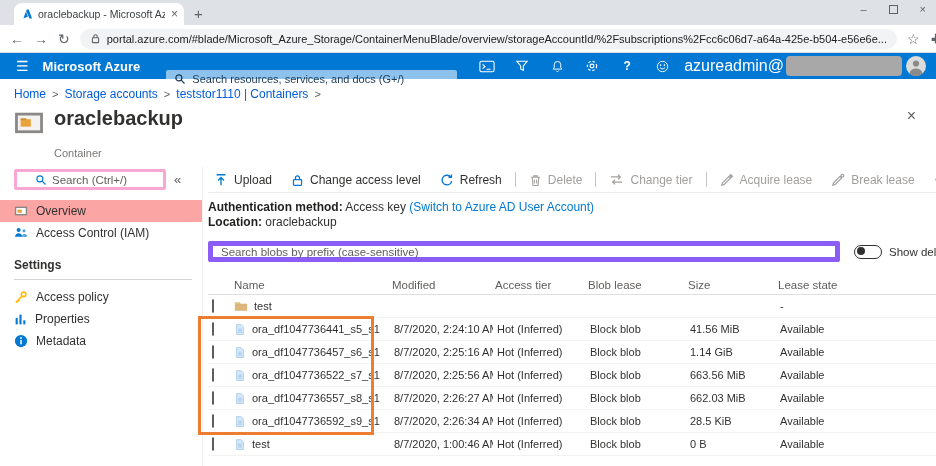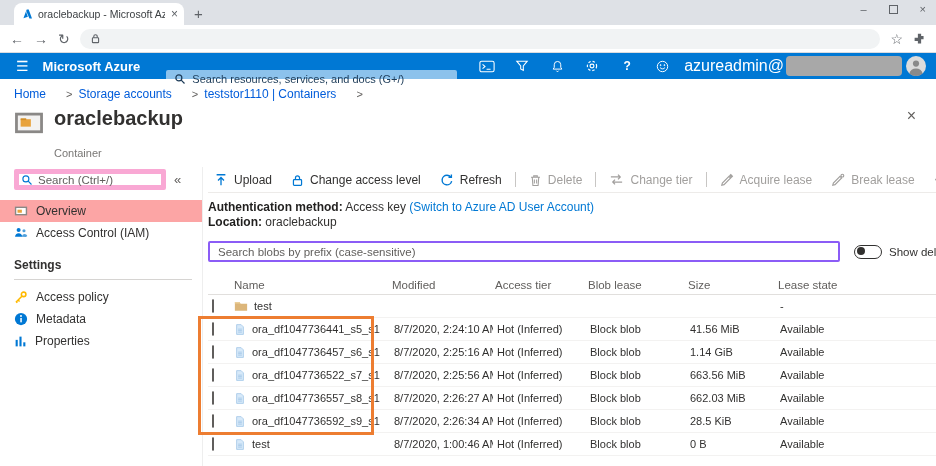--- a/index.html
+++ b/index.html
@@ -28,55 +28,55 @@
   .az-search-text { font-size:11px; color:#1b3a57; }
   .az-icons { display:flex; align-items:center; gap:19px; margin-left:22px; }
   .az-icons .ic { width:16px; height:16px; display:flex; align-items:center; justify-content:center; font-size:12px; }
   .account-wrap { display:flex; align-items:center; margin-left:14px; }
   .account-name { font-size:16px; white-space:nowrap; }
   .redact-block { width:116px; height:20px; background:#a8a8a8; border-radius:4px; margin-left:2px; }
   .topbar-avatar { margin-left:4px; }
 
   
   .breadcrumb { padding:8px 0 0 14px; font-size:12px; display:flex; gap:6px; align-items:center; }
-  .crumb { display:flex; gap:20px; align-items:center; }
+  .crumb { display:flex; gap:6px; align-items:center; }
   .crumb-link { color:#015cda; cursor:pointer; }
   .crumb-sep { color:#605e5c; font-size:11px; }
 
   .page-header { display:flex; align-items:flex-start; padding:6px 0 0 14px; position:relative; }
   .page-title { font-size:20px; font-weight:700; color:#323130; line-height:22px; }
   .page-subtitle { font-size:11px; color:#797775; margin-top:18px; }
   .blade-close { position:absolute; right:20px; top:6px; font-size:16px; color:#605e5c; }
 
   
   .blade { display:flex; margin-top:8px; height:322px; }
   .sidebar { width:203px; border-right:1px solid #eee; padding-top:2px; flex-shrink:0; }
   .sb-search-row { display:flex; align-items:center; padding-left:14px; gap:8px; }
-  .sb-search { flex:0 0 152px; height:21px; border:5px solid #f9a8d4; border-radius:2px; display:flex; align-items:center; padding:0 2px; gap:5px; background:#fff; }
+  .sb-search { flex:0 0 152px; height:21px; border:3px solid #f9a8d4; border-radius:2px; display:flex; align-items:center; padding:0 18px; gap:5px; background:#fff; }
   .sb-search-text { font-size:11.5px; color:#605e5c; white-space:nowrap; }
   .sb-collapse { color:#605e5c; font-size:13px; }
   .sb-nav { margin-top:10px; }
   .sb-item { height:22px; display:flex; align-items:center; gap:8px; padding-left:14px; font-size:12px; color:#323130; cursor:pointer; }
   .sb-item.selected { background:#fca5a5; }
   .sb-section { font-size:12px; font-weight:bold; margin:14px 0 0 14px; }
   .sb-divider { border:none; border-top:1px solid #d6d4d2; margin:7px 10px 6px 14px; }
 
   
   .main { flex:1; padding-left:5px; position:relative; }
   .toolbar { height:26px; display:flex; align-items:center; gap:7px; font-size:12px; border-bottom:1px solid #edebe9; }
   .tb-btn { display:flex; align-items:flex-end; gap:6px; padding:0 6px; color:#323130; cursor:pointer; white-space:nowrap; }
   .tb-btn.disabled { color:#a19f9d; cursor:default; }
   .tb-sep { width:1px; height:15px; background:#c8c6c4; }
 
   .info { margin-top:7px; font-size:12px; line-height:15px; }
   .info b { color:#201f1e; }
   .info .link { color:#0078d4; cursor:pointer; }
 
   .filter-row { margin-top:11px; display:flex; align-items:center; }
-  .blob-search { width:632px; height:21px; border:2px solid #8b5cf6; border-radius:2px; display:flex; align-items:center; padding:0 8px; background:#fff; }
+  .blob-search { width:632px; height:21px; border:5px solid #8b5cf6; border-radius:2px; display:flex; align-items:center; padding:0 8px; background:#fff; }
   .blob-search-text { font-size:11.5px; color:#605e5c; }
   .toggle { margin-left:14px; width:28px; height:14px; border:1.5px solid #323130; border-radius:8px; position:relative; flex-shrink:0; cursor:pointer; }
   .knob { position:absolute; left:2px; top:1.5px; width:8px; height:8px; border-radius:50%; background:#323130; }
   .toggle-label { font-size:11.5px; margin-left:7px; white-space:nowrap; }
 
   
   .grid-row { display:grid; grid-template-columns:24px 158px 103px 93px 100px 90px 113px 1fr; align-items:center; }
   .thead { margin-top:13px; height:20px; font-size:11.5px; color:#605e5c; border-bottom:1px solid #e1dfdd; }
   .thead .hcell { padding-left:2px; }
   .rows { position:relative; }
@@ -115,20 +115,21 @@
   <span class="nav-glyph">←</span>
   <span class="nav-glyph">→</span>
   <span class="nav-glyph">↻</span>
   <div class="url-pill">
     <span class="icon-slot">
         <svg xmlns="http://www.w3.org/2000/svg" viewBox="0 0 16 16" width="11" height="11" fill="none" stroke="#5f6368" stroke-width="1.6">
           <rect x="3.5" y="7" width="9" height="7" rx="1"></rect>
           <path d="M5.5 7V5a2.5 2.5 0 015 0v2"></path>
         </svg>
       </span>
+    <span class="url-text">portal.azure.com/#blade/Microsoft_Azure_Storage/ContainerMenuBlade/overview/storageAccountId/%2Fsubscriptions%2Fcc6c06d7-a64a-425e-b504-e56e6e...</span>
   </div>
   <span class="nav-glyph">☆</span>
   <span class="icon-slot">
       <svg xmlns="http://www.w3.org/2000/svg" viewBox="0 0 16 16" width="13" height="13" fill="#5f6368">
         <path d="M6 2h4v3h3v4h-3v5H6v-3H2V7h4z"></path>
       </svg>
     </span>
 
 </div>
 
@@ -266,37 +267,37 @@
       <span class="icon-slot sb-ic">
             <svg xmlns="http://www.w3.org/2000/svg" viewBox="0 0 16 16" width="14" height="14" fill="none" stroke="#ffb900" stroke-width="1.8">
               <circle cx="11" cy="5" r="2.6"></circle>
               <path d="M9 7.2L2.2 14M4.6 11.4l1.8 1.8M2.6 13.4l1.2 1.2"></path>
             </svg>
           </span>
       <span class="sb-label">Access policy</span>
     </div>
         <div class="sb-item">
       <span class="icon-slot sb-ic">
+            <svg xmlns="http://www.w3.org/2000/svg" viewBox="0 0 16 16" width="13" height="13" fill="#0078d4">
+              <rect x="2" y="6" width="2.6" height="8"></rect>
+              <rect x="6.7" y="2" width="2.6" height="12"></rect>
+              <rect x="11.4" y="9" width="2.6" height="5"></rect>
+            </svg>
+          </span>
+      <span class="sb-label">Properties</span>
+    </div>
+        <div class="sb-item">
+      <span class="icon-slot sb-ic">
             <svg xmlns="http://www.w3.org/2000/svg" viewBox="0 0 16 16" width="14" height="14">
               <circle cx="8" cy="8" r="7" fill="#0078d4"></circle>
               <rect x="7.2" y="6.8" width="1.7" height="5" fill="#fff"></rect>
               <circle cx="8" cy="4.6" r="1.1" fill="#fff"></circle>
             </svg>
           </span>
       <span class="sb-label">Metadata</span>
-    </div>
-        <div class="sb-item">
-      <span class="icon-slot sb-ic">
-            <svg xmlns="http://www.w3.org/2000/svg" viewBox="0 0 16 16" width="13" height="13" fill="#0078d4">
-              <rect x="2" y="6" width="2.6" height="8"></rect>
-              <rect x="6.7" y="2" width="2.6" height="12"></rect>
-              <rect x="11.4" y="9" width="2.6" height="5"></rect>
-            </svg>
-          </span>
-      <span class="sb-label">Properties</span>
     </div>
       </div>
   </div>
 
   <div class="main">
     <div class="toolbar">
         <div class="tb-btn">
         <span class="icon-slot tb-ic">
             <svg xmlns="http://www.w3.org/2000/svg" viewBox="0 0 16 16" width="14" height="14" fill="none" stroke="#0078d4" stroke-width="1.5">
               <path d="M3 2h10M8 5.2V14M4.6 8.6L8 5.2l3.4 3.4"></path>

